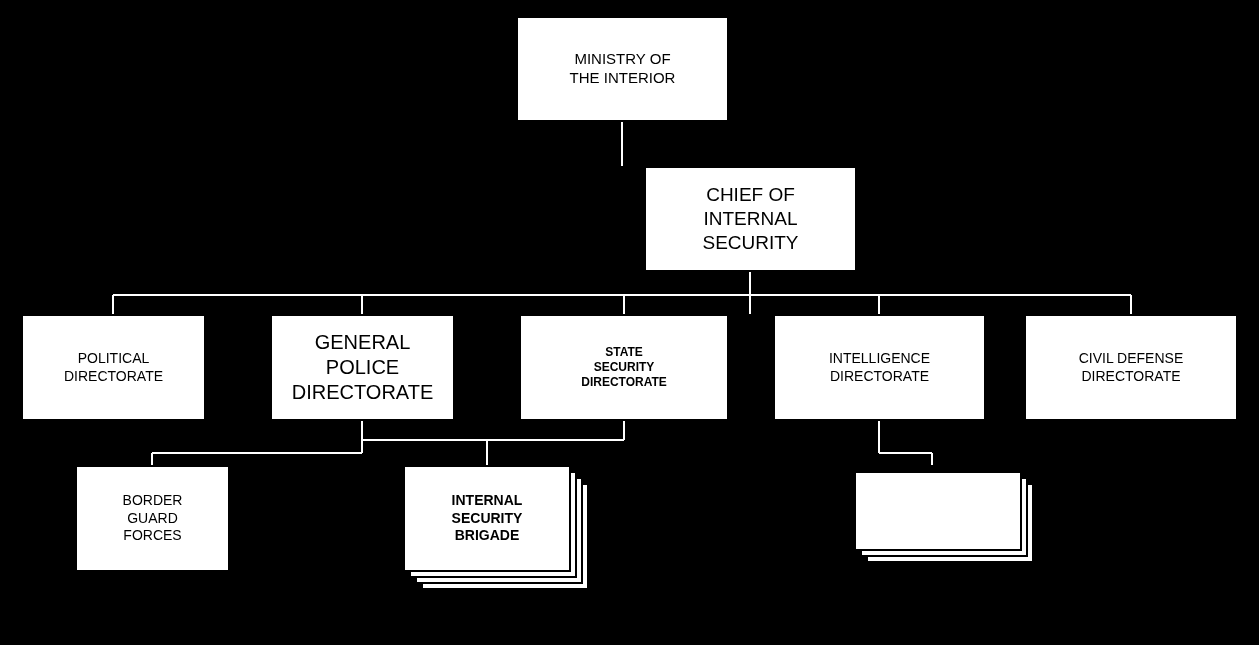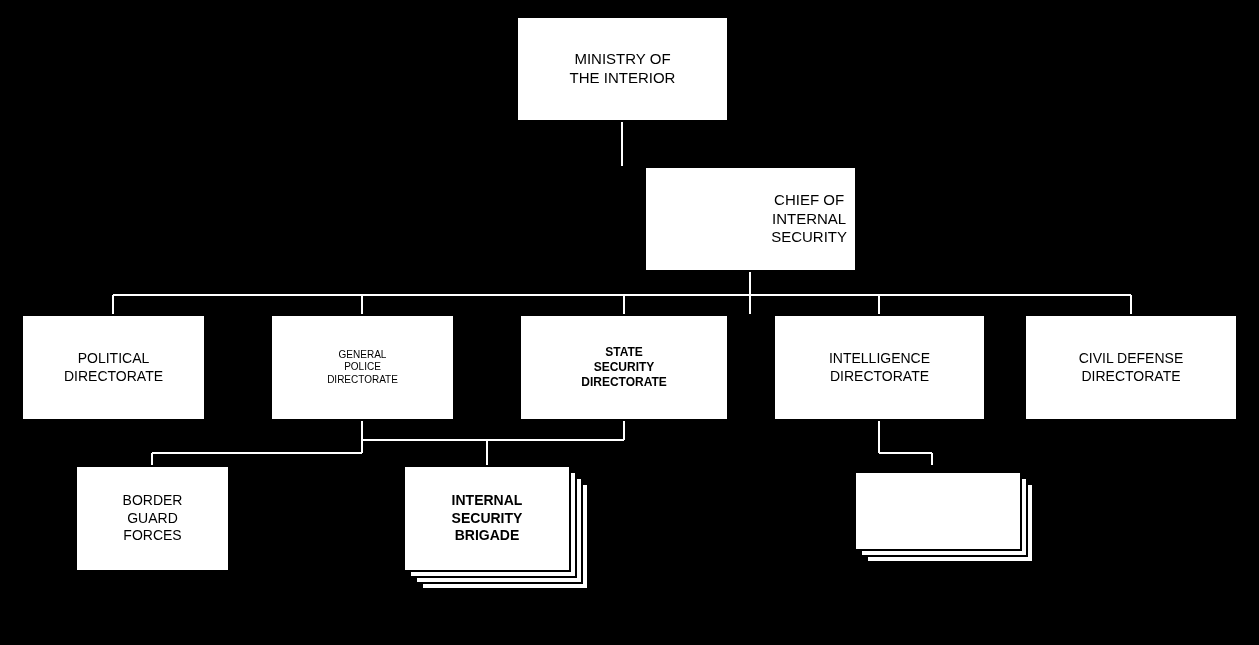--- a/index.html
+++ b/index.html
@@ -111,32 +111,32 @@
     <line x1="879" y1="421" x2="879" y2="453" stroke="#fff" stroke-width="2"></line>
     <line x1="879" y1="453" x2="932" y2="453" stroke="#fff" stroke-width="2"></line>
     <line x1="932" y1="453" x2="932" y2="465" stroke="#fff" stroke-width="2"></line>
   </svg>
 
   <div class="box" style="left:516px; top:16px; width:213px; height:106px; font-size:15px;">
     <span style="white-space:pre-line;">MINISTRY OF
 THE INTERIOR</span>
   </div>
 
-  <div class="box" style="left:644px; top:166px; width:213px; height:106px; font-size:15px;justify-content:flex-end;">
+  <div class="box" style="left:644px; top:166px; width:213px; height:106px; font-size:19px;">
     <span style="white-space:pre-line;">CHIEF OF
 INTERNAL
 SECURITY</span>
   </div>
 
   <div class="box" style="left:21px; top:314px; width:185px; height:107px; font-size:14px;">
     <span style="white-space:pre-line;">POLITICAL
 DIRECTORATE</span>
   </div>
 
-  <div class="box" style="left:270px; top:314px; width:185px; height:107px; font-size:10px;">
+  <div class="box" style="left:270px; top:314px; width:185px; height:107px; font-size:20px;">
     <span style="white-space:pre-line;">GENERAL
 POLICE
 DIRECTORATE</span>
   </div>
 
   <div class="box bold-text" style="left:519px; top:314px; width:210px; height:107px; font-size:12px;">
     <span style="white-space:pre-line;">STATE
 SECURITY
 DIRECTORATE</span>
   </div>

